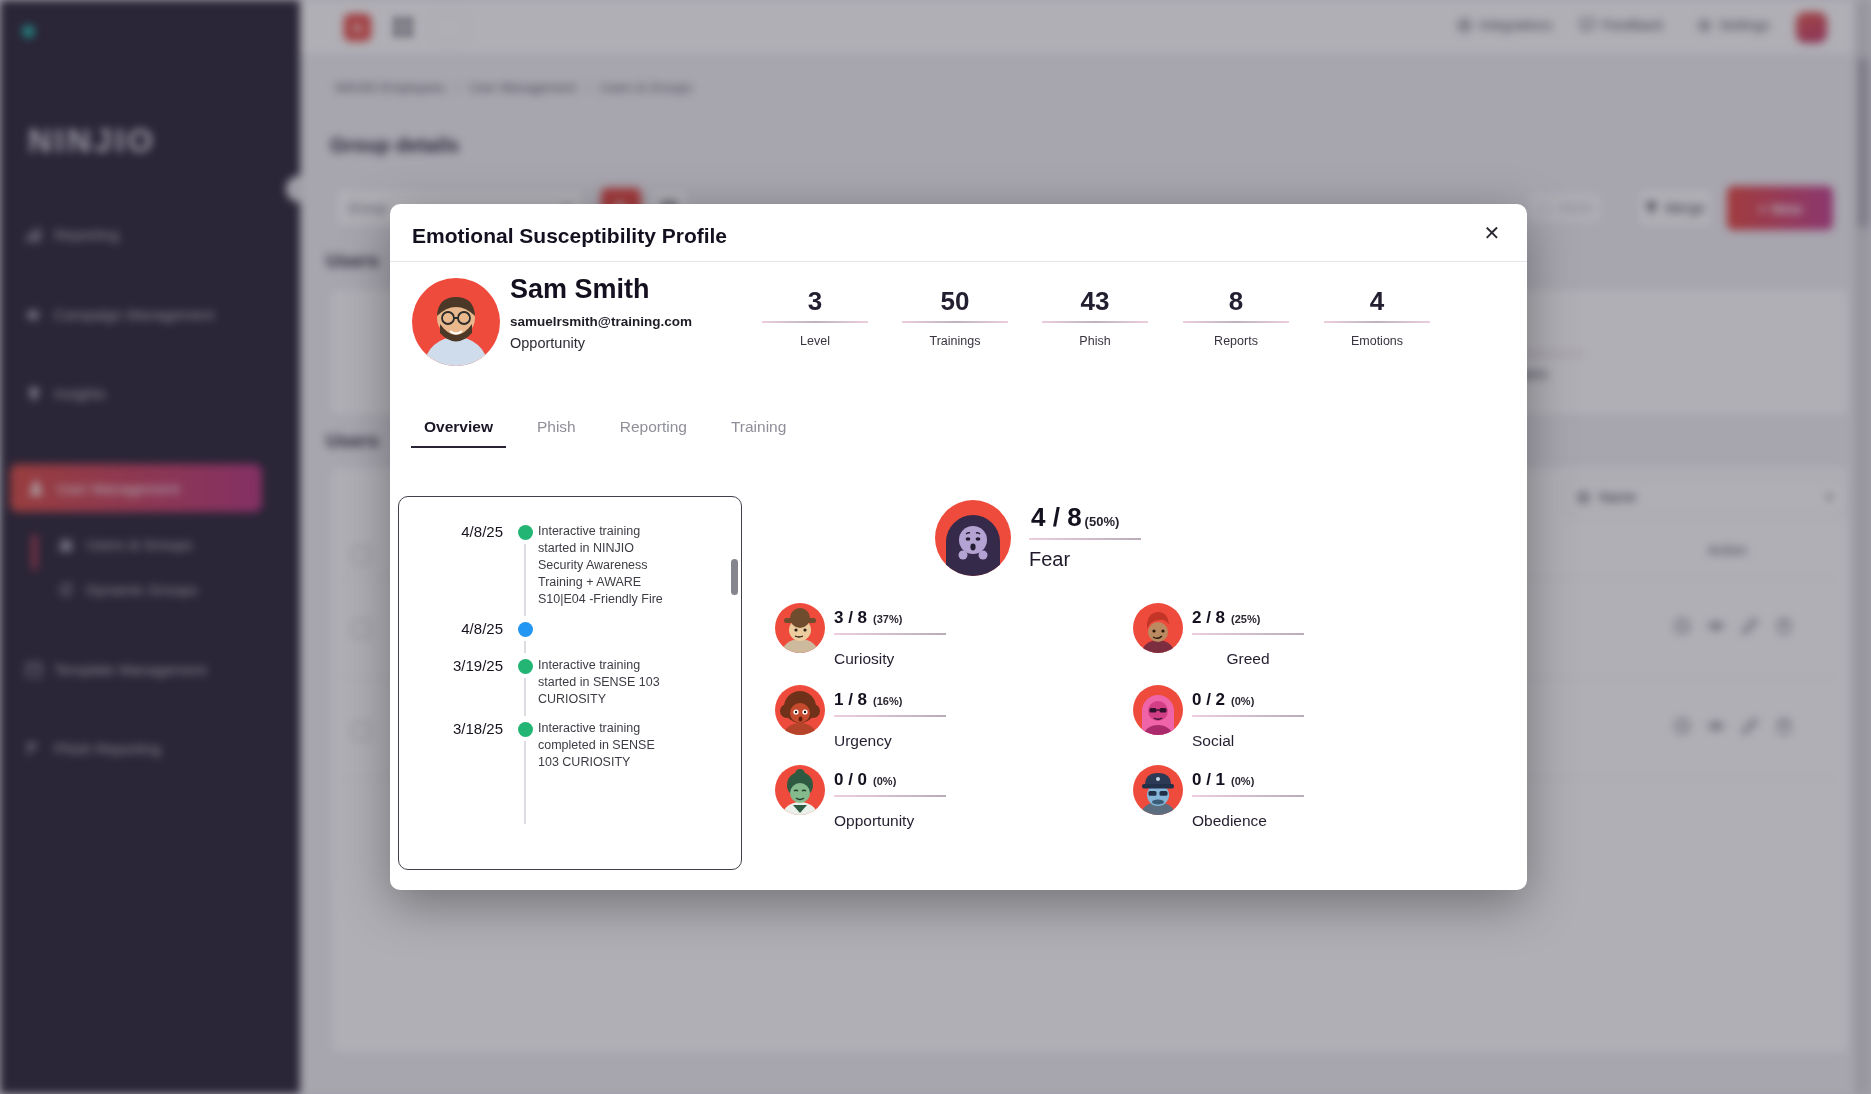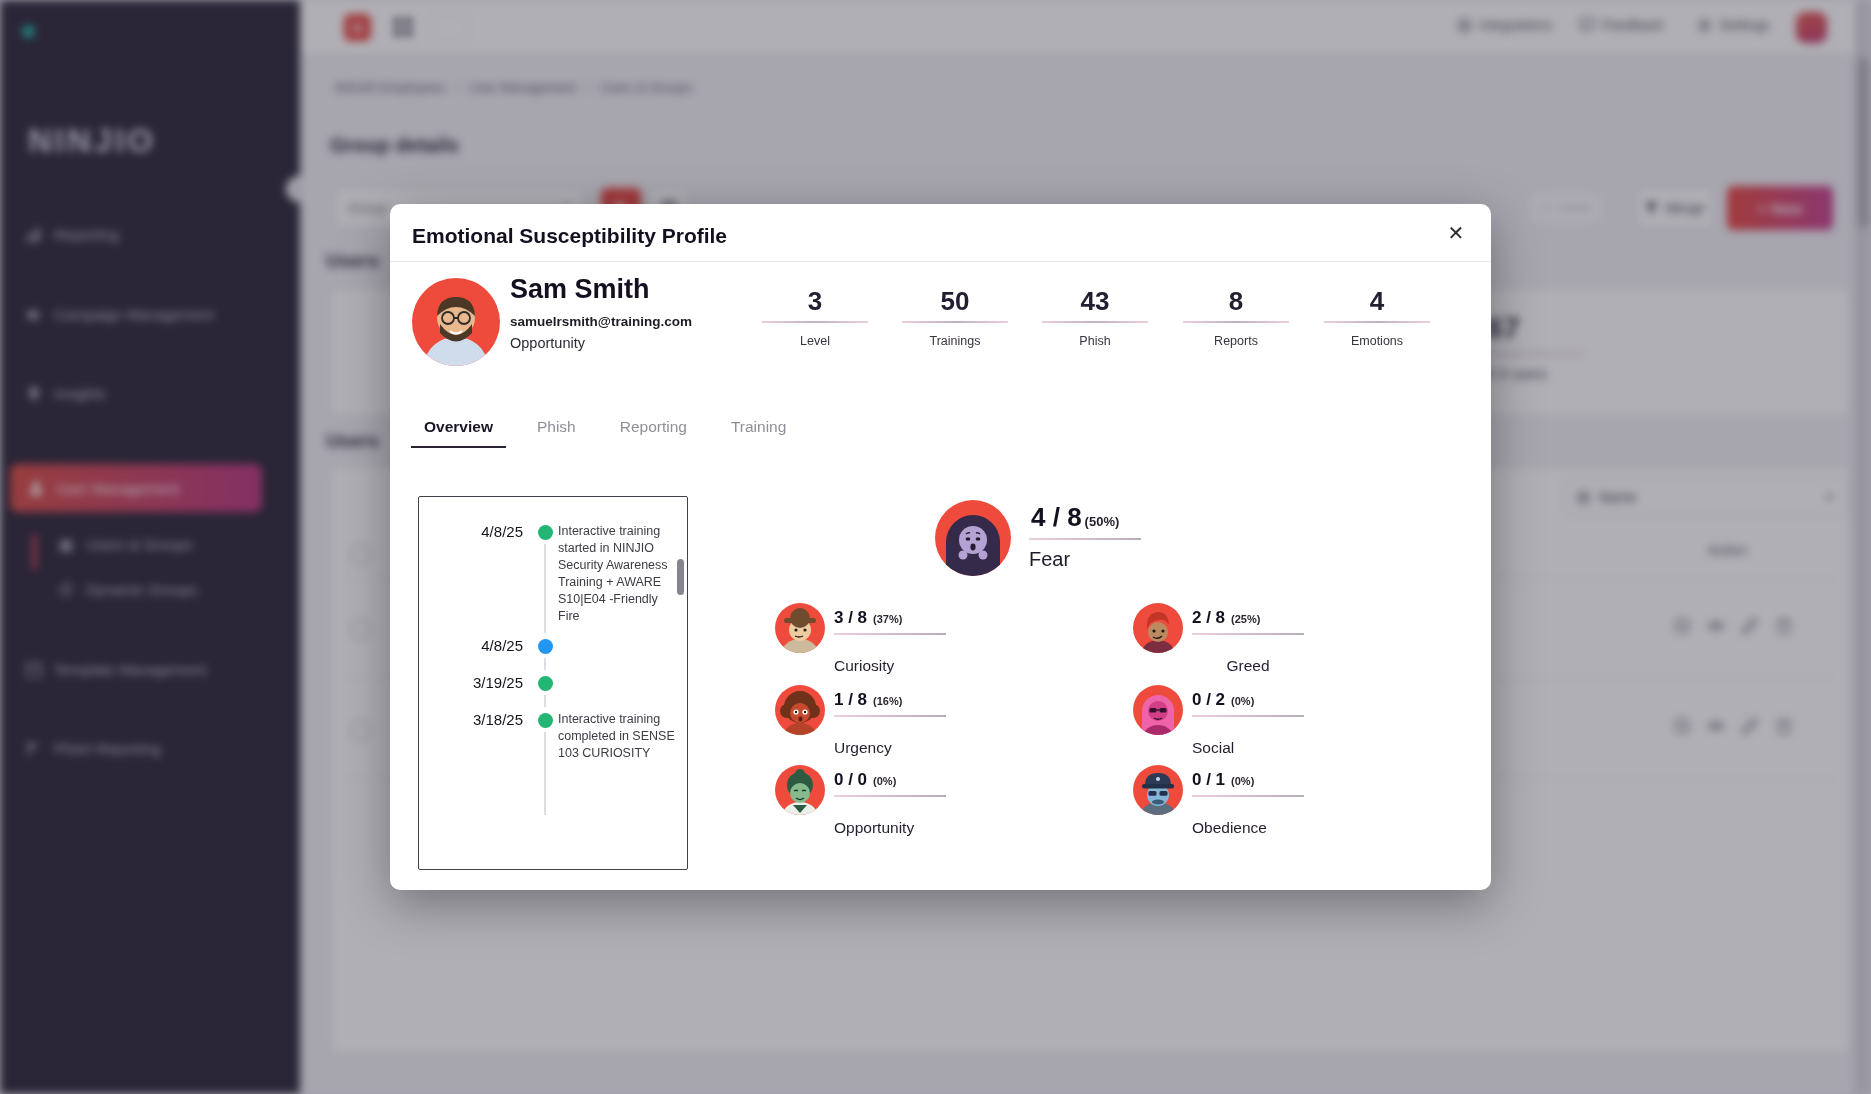--- a/index.html
+++ b/index.html
@@ -71,40 +71,40 @@
   .checkbox{position:absolute;width:16px;height:16px;border:1.5px solid #a0a0aa;border-radius:3px;background:#fff;}
   .col-header{position:absolute;font-size:14px;color:#514d5c;}
   .row-line{position:absolute;left:42px;width:1493px;height:1px;background:#ececf2;}
   .action-group{position:absolute;display:flex;gap:16px;color:#6a6a76;}
 
   
   .overlay{position:absolute;inset:0;background:rgba(48,44,60,.38);}
 
   
   .modal{position:absolute;left:390px;top:204px;width:1101px;height:686px;background:#fff;border-radius:10px;
-         box-shadow:0 14px 50px rgba(0,0,0,.35);}
+         box-shadow:0 14px 50px rgba(0,0,0,.35);padding-left:36px;}
   .m-title{position:absolute;left:22px;top:20px;font-size:21px;font-weight:700;color:#15101f;}
   .m-close{position:absolute;right:20px;top:14px;width:30px;height:30px;font-size:20px;color:#2a2a33;
            text-align:center;line-height:30px;cursor:pointer;}
   .m-divider{position:absolute;left:0;right:0;top:57px;height:1px;background:#e6e6ec;}
   .m-avatar{position:absolute;left:22px;top:74px;width:88px;height:88px;}
   .m-name{position:absolute;left:120px;top:70px;font-size:27px;font-weight:800;color:#15101f;text-align:center;}
   .m-email{position:absolute;left:120px;top:110px;font-size:13.5px;font-weight:700;color:#1d1d26;}
   .m-dept{position:absolute;left:120px;top:131px;font-size:14.5px;color:#2b2b34;}
   .m-stat{position:absolute;top:82px;width:130px;text-align:center;}
   .m-stat-value{font-size:26px;font-weight:700;color:#241e31;line-height:30px;}
   .m-stat-line{height:2px;background:linear-gradient(90deg,#eccedd,#bfb2bf,#eccedd);margin-top:5px;}
   .m-stat-label{margin-top:11px;font-size:12.5px;color:#38333f;}
   .m-tabs{position:absolute;left:34px;top:214px;display:flex;gap:44px;font-size:15.5px;}
   .m-tab{color:#8f8f99;padding-bottom:12px;cursor:pointer;}
   .m-tab.active{color:#1b1626;font-weight:700;position:relative;}
   .m-tab.active::after{content:"";position:absolute;left:-13px;right:-13px;bottom:0;height:2px;background:#2a2335;}
 
-  .tl-card{position:absolute;left:28px;top:292px;width:270px;height:374px;border:1.5px solid #41414b;
-           border-radius:2px;box-sizing:border-box;overflow:hidden;background:#fff;}
+  .tl-card{position:absolute;left:8px;top:292px;width:344px;height:374px;border:1.5px solid #41414b;
+           border-radius:10px;box-sizing:border-box;overflow:hidden;background:#fff;}
   .tl-inner{position:absolute;left:0;top:26px;right:12px;bottom:0;}
   .tl-item{display:flex;}
   .tl-date{width:104px;text-align:right;padding-right:9px;font-size:15px;color:#18131f;flex:0 0 auto;}
   .tl-dotcol{width:26px;display:flex;flex-direction:column;align-items:center;flex:0 0 auto;}
   .tl-dot{width:15px;height:15px;border-radius:50%;margin-top:2px;}
   .dot-green{background:#23b574;}
   .dot-blue{background:#2196f3;}
   .tl-cline{width:2px;flex:1;min-height:12px;background:#dcdce2;margin-top:4px;margin-bottom:4px;}
   .tl-text{width:132px;font-size:12.5px;line-height:1.36;color:#3c3c44;padding-bottom:12px;}
   .tl-thumb{position:absolute;right:3px;top:62px;width:7px;height:36px;border-radius:4px;background:#85858d;}
@@ -116,21 +116,21 @@
   .fear-line{position:absolute;left:639px;top:334px;width:112px;height:2px;
              background:linear-gradient(90deg,#eccedd,#b9acb9);}
   .fear-label{position:absolute;left:639px;top:344px;font-size:20px;color:#201a2b;}
 
   .emo{position:absolute;display:flex;gap:9px;}
   .emo-avatar{width:50px;height:50px;flex:0 0 auto;}
   .emo-scorebox{display:flex;align-items:baseline;gap:6px;margin-top:5px;}
   .emo-score{font-size:17px;font-weight:700;color:#15101f;}
   .emo-pct{font-size:11px;font-weight:700;color:#2b2631;}
   .emo-line{width:112px;height:1.5px;background:linear-gradient(90deg,#eccedd,#b9acb9);margin-top:5px;}
-  .emo-label{margin-top:22px;font-size:15.5px;color:#241e2f;}
+  .emo-label{margin-top:15px;font-size:15.5px;color:#241e2f;}
 </style>
 </head>
 <body>
 
 <div class="bg">
 
   <div class="sidebar">
     <div class="mini-dot"></div>
     <div class="logo">NINJIO</div>
 
@@ -443,20 +443,21 @@
             <div class="tl-dot dot-blue"></div>
             <div class="tl-cline"></div>
           </div>
       </div>
       <div class="tl-item">
         <div class="tl-date">3/19/25</div>
         <div class="tl-dotcol">
             <div class="tl-dot dot-green"></div>
             <div class="tl-cline"></div>
           </div>
+        <div class="tl-text">Interactive training started in SENSE 103 CURIOSITY</div>
       </div>
       <div class="tl-item" style="min-height:108px;">
         <div class="tl-date">3/18/25</div>
         <div class="tl-dotcol">
             <div class="tl-dot dot-green"></div>
             <div class="tl-cline"></div>
           </div>
         <div class="tl-text">Interactive training completed in SENSE 103 CURIOSITY</div>
       </div>
     </div>

